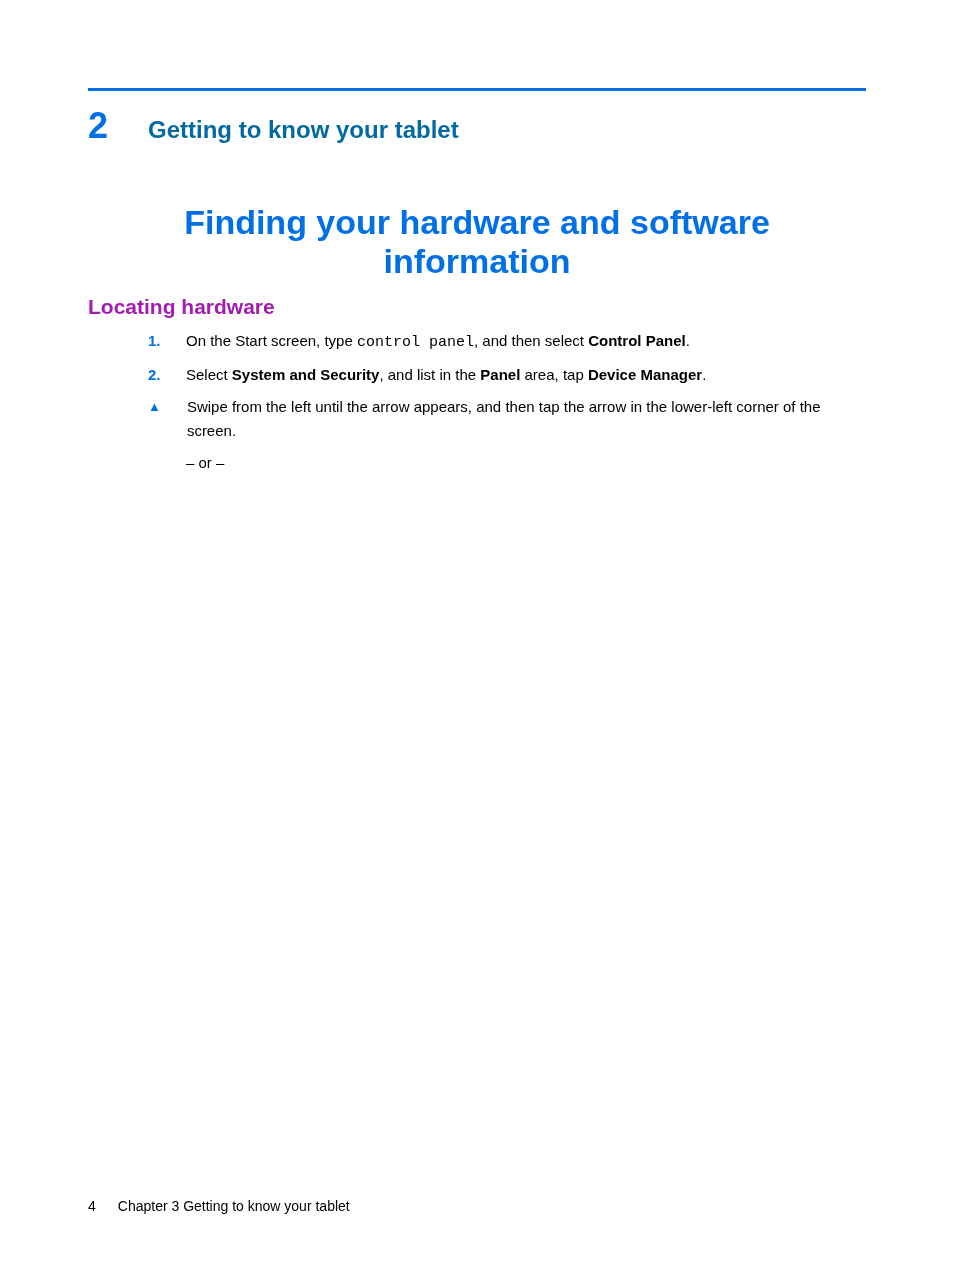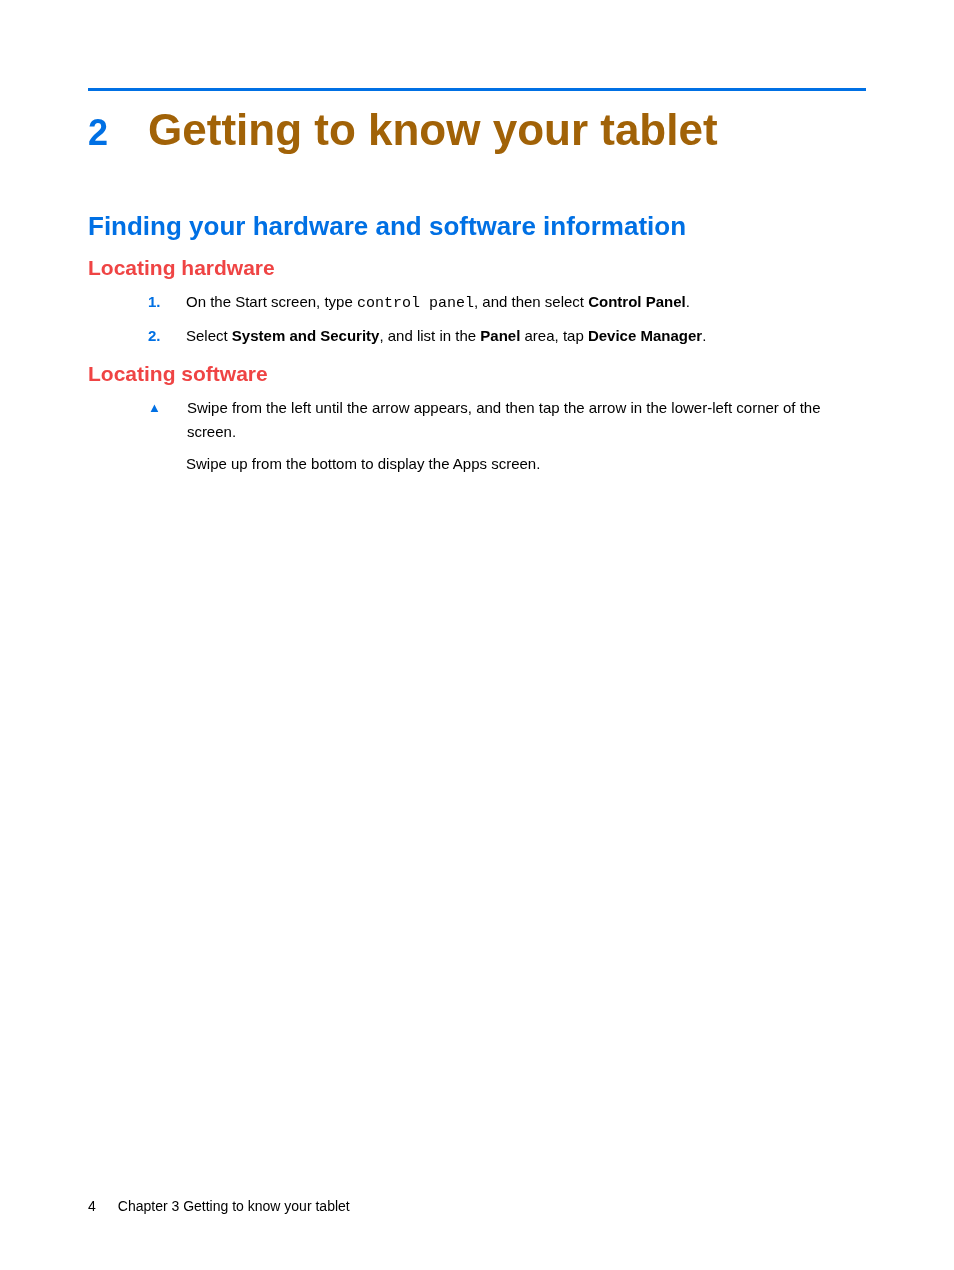--- a/index.html
+++ b/index.html
@@ -1,23 +1,23 @@
 <!DOCTYPE html>
 <html><head>
 <meta charset="utf-8">
 <style>
   * { box-sizing: border-box; margin: 0; padding: 0; }
   html, body { width: 954px; height: 1270px; background: #fff; font-family: Arial, Helvetica, sans-serif; color: #000; }
   .page { position: relative; width: 954px; height: 1270px; padding: 88px 88px 40px 88px; }
   .rule { border: none; border-top: 3px solid #0070e4; margin-bottom: 14px; }
   .chapter-heading { display: flex; align-items: baseline; gap: 40px; margin-bottom: 56px; }
   .chapter-num { color: #0070e4; font-size: 36px; font-weight: bold; }
-  .chapter-title { color: #a16207; font-size: 44px; font-weight: bold; }
-  .section-title { color: #0070e4; font-size: 26px; font-weight: bold; margin-bottom: 14px; margin-top: 16px; }
-  .subsection-title { color: #ef4444; font-size: 21px; font-weight: bold; margin-bottom: 10px; margin-top: 14px; }
+  .chapter-title { color: #0369a1; font-size: 24px; font-weight: bold; }
+  .section-title { color: #0070e4; font-size: 34px; font-weight: bold; margin-bottom: 14px; margin-top: 16px; text-align: center; }
+  .subsection-title { color: #a21caf; font-size: 21px; font-weight: bold; margin-bottom: 10px; margin-top: 14px; }
   .body-text { font-size: 15px; line-height: 1.5; margin-left: 60px; margin-bottom: 10px; }
   .ol-item { display: flex; gap: 20px; margin-left: 60px; font-size: 15px; line-height: 1.6; margin-bottom: 8px; }
   .ol-num { color: #0070e4; font-weight: bold; min-width: 18px; }
   .ol-content { flex: 1; }
   .ul-item { display: flex; gap: 26px; margin-left: 60px; font-size: 15px; line-height: 1.6; margin-bottom: 8px; }
   .triangle-bullet { color: #0070e4; font-size: 13px; margin-top: 2px; min-width: 12px; }
   .ul-content { flex: 1; }
   .sub-body { font-size: 15px; line-height: 1.6; margin-left: 98px; margin-bottom: 8px; margin-top: 6px; }
   .mono { font-family: "Courier New", Courier, monospace; }
   strong { font-weight: bold; }
@@ -47,29 +47,28 @@
     </span>
   </div>
 
   <div class="ol-item">
     <span class="ol-num">2.</span>
     <span class="ol-content">
       <span>Select </span><strong>System and Security</strong><span>, and list in the </span><strong>Panel</strong><span> area, tap </span><strong>Device Manager</strong><span>.</span>
     </span>
   </div>
 
-  <h3 class="subsection-title">Locating software</h3>
 
 
   <div class="ul-item">
     <span class="triangle-bullet">▲</span>
     <span class="ul-content">Swipe from the left until the arrow appears, and then tap the arrow in the lower-left corner of the screen.</span>
   </div>
 
+  <p class="sub-body">– or –</p>
 
-  <p class="sub-body">Swipe up from the bottom to display the Apps screen.</p>
 
   <div class="footer">
     <span>4</span>
     <span>Chapter 3   Getting to know your tablet</span>
   </div>
 
 </div>
 
 </body></html>

